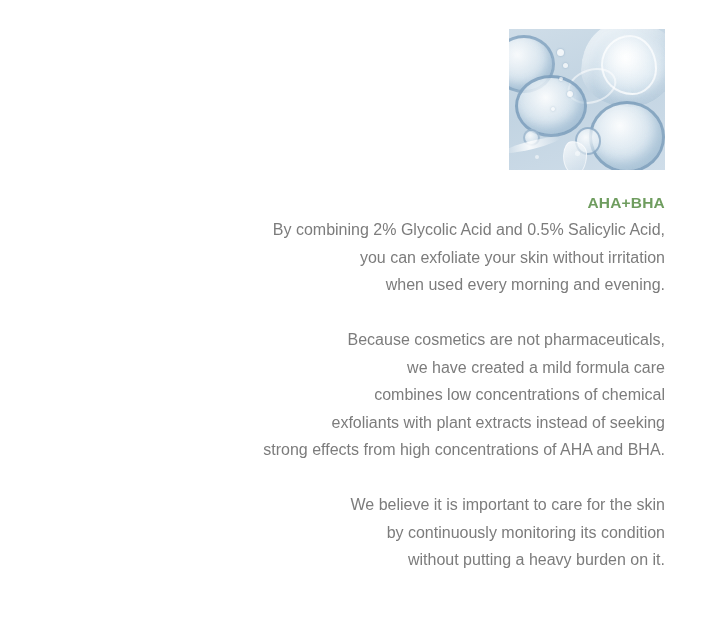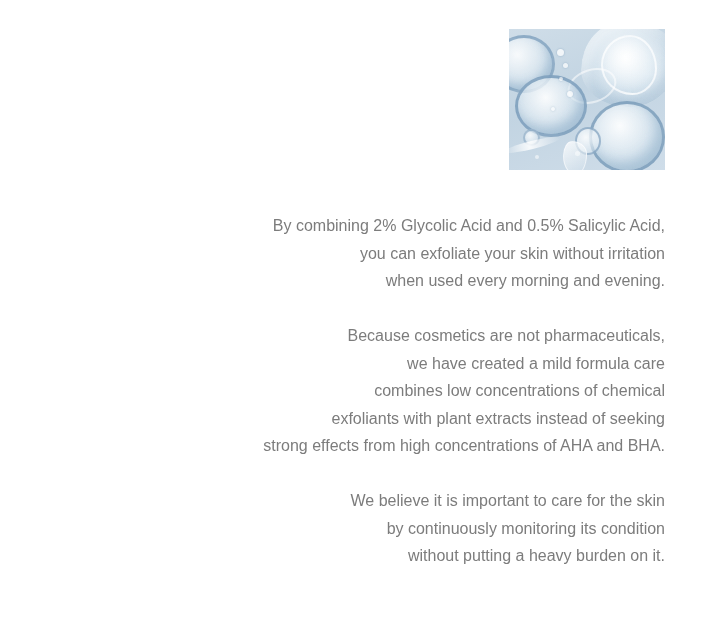--- a/index.html
+++ b/index.html
@@ -149,21 +149,20 @@
     color: #6f9d5f;
     font-size: 15.5px;
     font-weight: bold;
     line-height: 26px;
     letter-spacing: 0.2px;
     margin: 0;
     padding: 0;
   }
 
   .body-block {
-    margin-top: 22px;
   }
 
   .paragraph {
     color: #7c7c7c;
     font-size: 16px;
     line-height: 27.5px;
     margin: 0 0 27.5px 0;
     white-space: pre-line;
   }
   .paragraph:last-child { margin-bottom: 0; padding-left: 36px; }
@@ -189,20 +188,21 @@
     <div class="bubble b9"></div>
     <div class="bubble b10"></div>
     <div class="bubble b11"></div>
     <div class="bubble b12"></div>
     <div class="shard"></div>
     <div class="streak"></div>
   </div>
 
   <div class="content">
 
+    <h2 class="section-title">AHA+BHA</h2>
 
     <div class="body-block">
       <p class="paragraph">By combining 2% Glycolic Acid and 0.5% Salicylic Acid,
 you can exfoliate your skin without irritation
 when used every morning and evening.</p>
       <p class="paragraph">Because cosmetics are not pharmaceuticals,
 we have created a mild formula care
 combines low concentrations of chemical
 exfoliants with plant extracts instead of seeking
 strong effects from high concentrations of AHA and BHA.</p>

